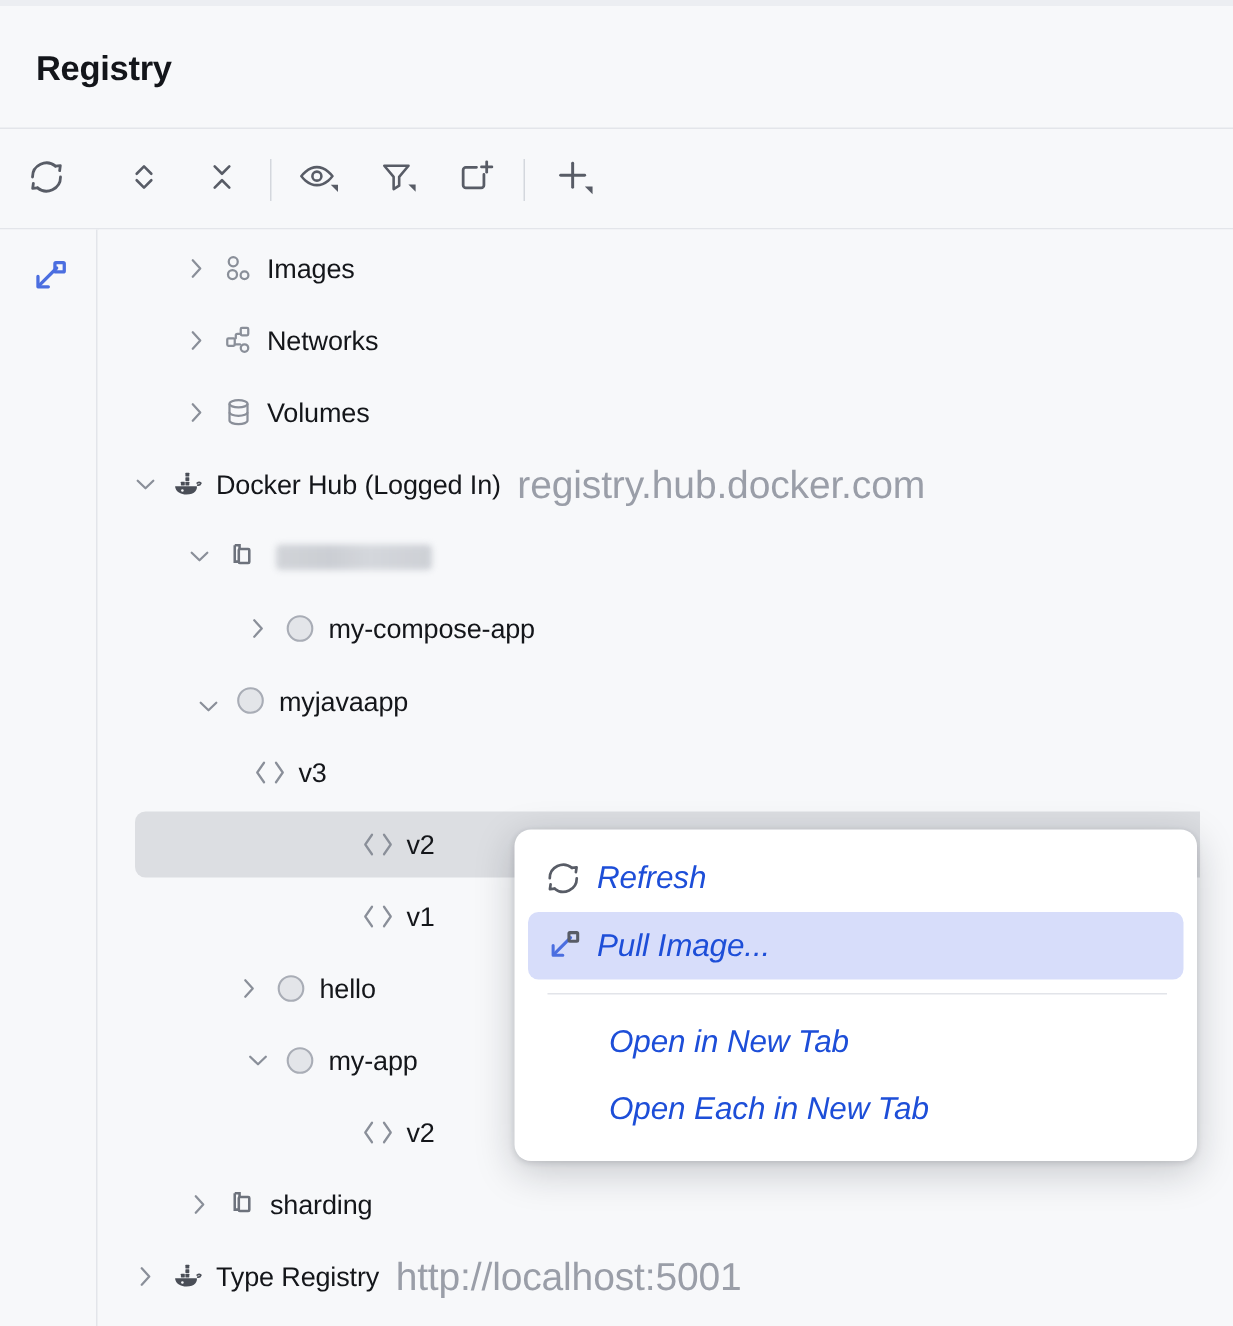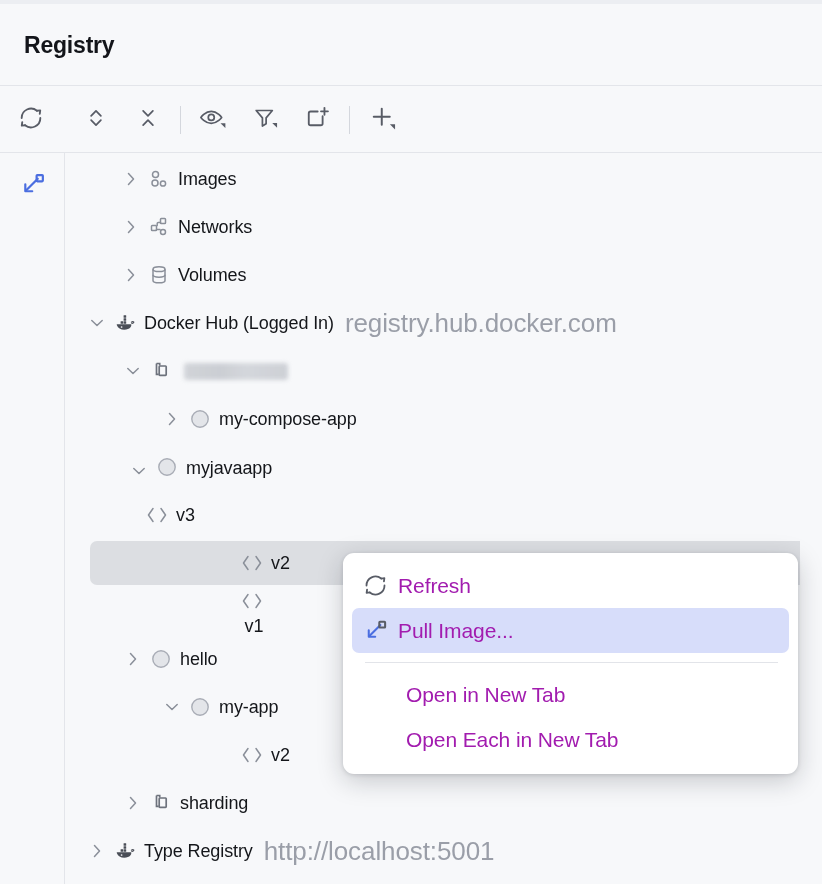--- a/index.html
+++ b/index.html
@@ -173,22 +173,23 @@
   }
   .menu-ico {
     width: 46px;
     flex: 0 0 46px;
     display: flex;
     align-items: center;
     justify-content: center;
   }
   .menu-label {
     font-size: 21px;
-    color: #a21caf;
+    color: #1d4ed8;
     letter-spacing: -0.1px;
+    font-style: italic;
   }
   .menu-item.no-icon .menu-label {
     padding-left: 54px;
   }
   .menu-sep {
     height: 1px;
     background: #e2e4e9;
     margin: 9px 20px 9px 22px;
   }
 </style>
@@ -413,21 +414,21 @@
       <span class="node-icon">
         <svg width="24" height="24" viewBox="0 0 24 24">
             <circle cx="12" cy="12" r="8.2" fill="#e3e5e9" stroke="#a9adb6" stroke-width="1.4"></circle>
           </svg>
       </span>
       <span class="node-label">myjavaapp</span>
     </div>
   </div>
 
   <div class="row" style="top:340px;">
-    <div class="row-inner" style="padding-left:76px;">
+    <div class="row-inner" style="padding-left:99px;">
       <span class="node-icon">
         <svg width="26" height="22" viewBox="0 0 26 22" fill="none" stroke="#8a8f99" stroke-width="1.5" stroke-linecap="round" stroke-linejoin="round">
           <polyline points="9 4.5 4.5 11 9 17.5"></polyline>
             <polyline points="17 4.5 21.5 11 17 17.5"></polyline>
         </svg>
       </span>
       <span class="node-label">v3</span>
     </div>
   </div>
 
@@ -438,33 +439,33 @@
         <svg width="26" height="22" viewBox="0 0 26 22" fill="none" stroke="#8a8f99" stroke-width="1.5" stroke-linecap="round" stroke-linejoin="round">
           <polyline points="9 4.5 4.5 11 9 17.5"></polyline>
             <polyline points="17 4.5 21.5 11 17 17.5"></polyline>
         </svg>
       </span>
       <span class="node-label">v2</span>
     </div>
   </div>
 
   <div class="row" style="top:436px;">
-    <div class="row-inner" style="padding-left:171px;flex-direction:column;">
+    <div class="row-inner" style="padding-left:171px;">
       <span class="node-icon">
         <svg width="26" height="22" viewBox="0 0 26 22" fill="none" stroke="#8a8f99" stroke-width="1.5" stroke-linecap="round" stroke-linejoin="round">
           <polyline points="9 4.5 4.5 11 9 17.5"></polyline>
             <polyline points="17 4.5 21.5 11 17 17.5"></polyline>
         </svg>
       </span>
       <span class="node-label">v1</span>
     </div>
   </div>
 
   <div class="row" style="top:484px;">
-    <div class="row-inner" style="padding-left:54px;">
+    <div class="row-inner" style="padding-left:87px;">
       <span class="twisty">
         <svg width="16" height="16" viewBox="0 0 16 16" fill="none" stroke="#8a8f99" stroke-width="1.5" stroke-linecap="round" stroke-linejoin="round">
             <polyline points="5.5 2.5 10.5 8 5.5 13.5"></polyline>
           </svg>
       </span>
       <span class="node-icon">
         <svg width="24" height="24" viewBox="0 0 24 24">
             <circle cx="12" cy="12" r="8.2" fill="#e3e5e9" stroke="#a9adb6" stroke-width="1.4"></circle>
           </svg>
       </span>

